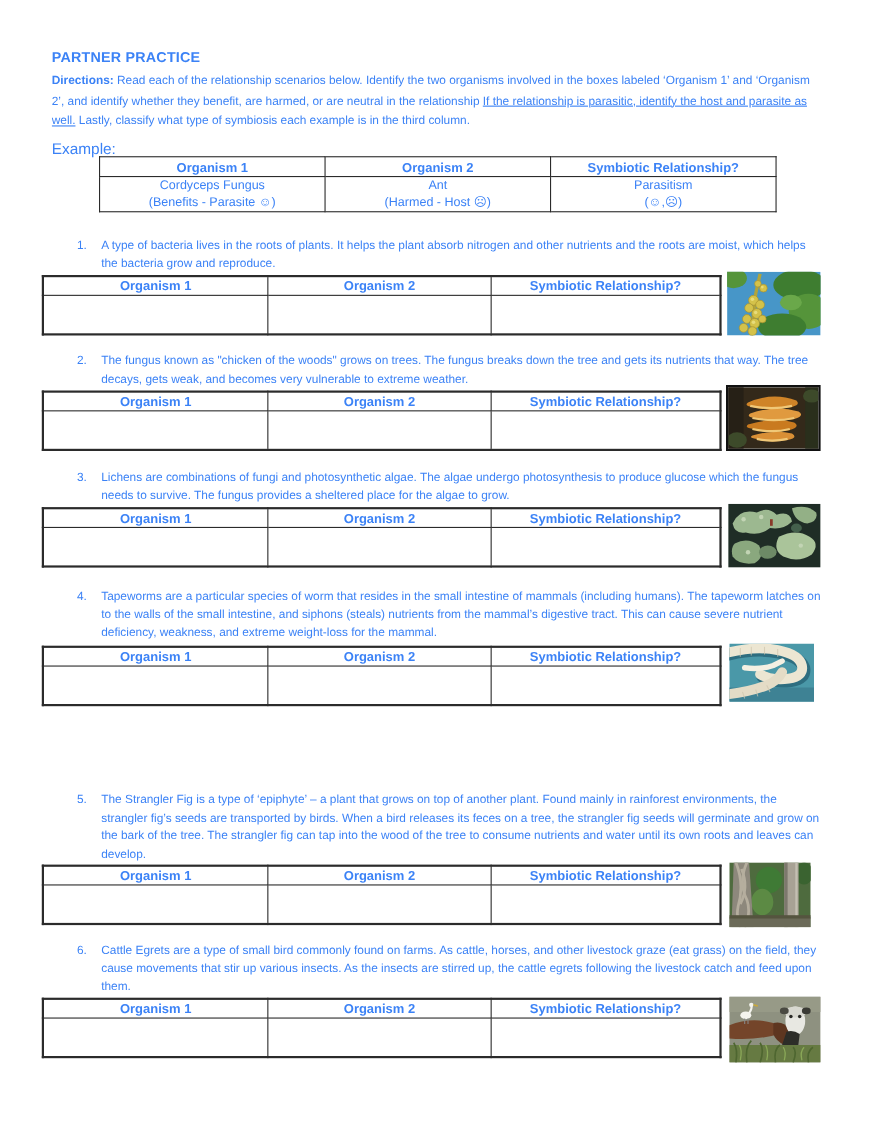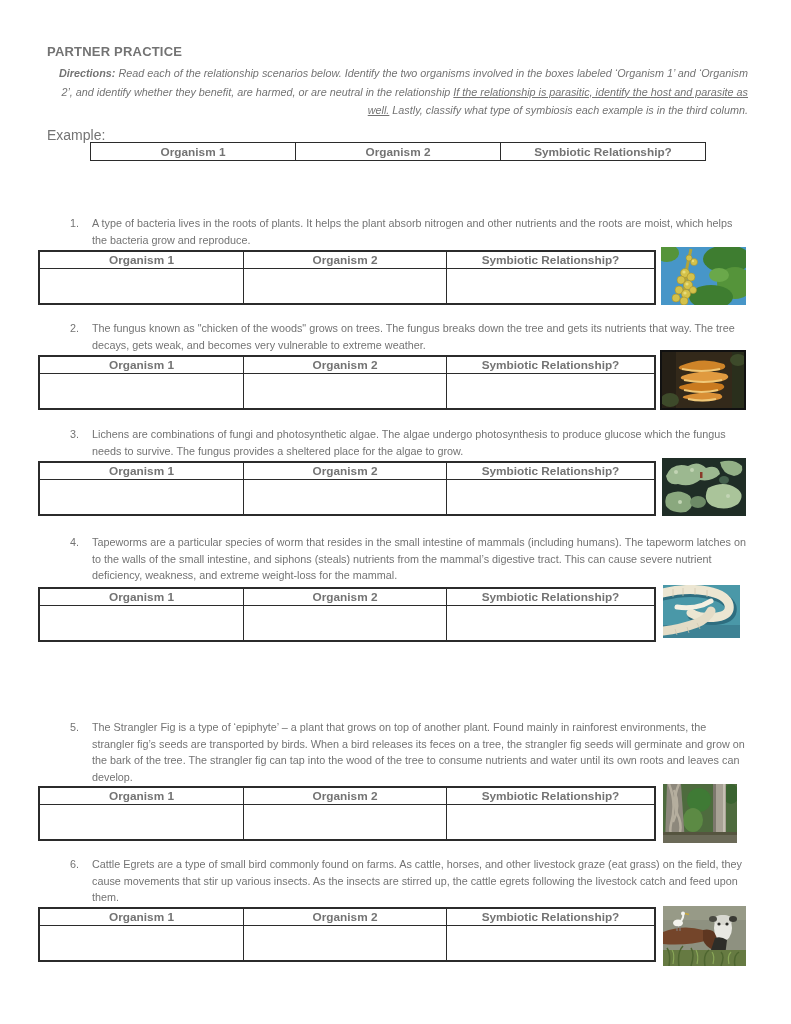--- a/index.html
+++ b/index.html
@@ -1,23 +1,23 @@
 <!DOCTYPE html>
 <html><head>
 <meta charset="utf-8">
 <style>
   html,body{margin:0;padding:0;background:#e8e8e8;}
   .page{
     position:relative;width:791px;height:1024px;margin:0 auto;background:#ffffff;
-    font-family:"Liberation Sans",sans-serif;color:#737373;overflow:hidden;
+    font-family:"Liberation Sans",sans-serif;color:#3b82f6;overflow:hidden;
   }
   .title{position:absolute;left:47px;top:44px;font-size:13px;font-weight:bold;letter-spacing:0.2px;}
   .directions{
     position:absolute;left:47px;top:64px;width:701px;height:57px;
-    font-style:italic;font-size:10.8px;line-height:18.6px;overflow:hidden;text-align:right;
+    font-size:10.8px;line-height:18.6px;overflow:hidden;
   }
   .directions .lead{font-weight:bold;}
   .underlined{text-decoration:underline;}
   .example-label{position:absolute;left:47px;top:127px;font-size:14px;}
   table{border-collapse:collapse;table-layout:fixed;}
   .example-table{position:absolute;left:90px;top:142px;width:616px;border:1px solid #2b2b2b;}
   .example-table th,.example-table td{border:1px solid #2b2b2b;text-align:center;vertical-align:middle;padding:0;}
   .example-table th{font-size:11.8px;height:17px;font-weight:bold;}
   .example-table td{font-size:11.4px;line-height:14.5px;height:31px;}
   .item{position:absolute;left:38px;width:710px;}
@@ -47,20 +47,34 @@
         <col style="width:205px">
         <col style="width:205px">
         <col>
       </colgroup>
     <tbody>
         <tr>
       <th>Organism 1</th>
       <th>Organism 2</th>
       <th>Symbiotic Relationship?</th>
     </tr>
+    <tr>
+      <td>
+        <div>Cordyceps Fungus</div>
+        <div>(Benefits - Parasite ☺)</div>
+      </td>
+      <td>
+        <div>Ant</div>
+        <div>(Harmed - Host ☹)</div>
+      </td>
+      <td>
+        <div>Parasitism</div>
+        <div>(☺,☹)</div>
+      </td>
+    </tr>
   </tbody>
     </table>
 
   <div class="item" style="top:215px;height:95px;">
     <div class="item-text-row" style="height:35px;">
       <span class="num">1.</span>
       <div class="item-text">A type of bacteria lives in the roots of plants. It helps the plant absorb nitrogen and other nutrients and the roots are moist, which helps the bacteria grow and reproduce.</div>
     </div>
     <div class="answer-wrap" style="top:35px;">
       <table class="answer-table">

